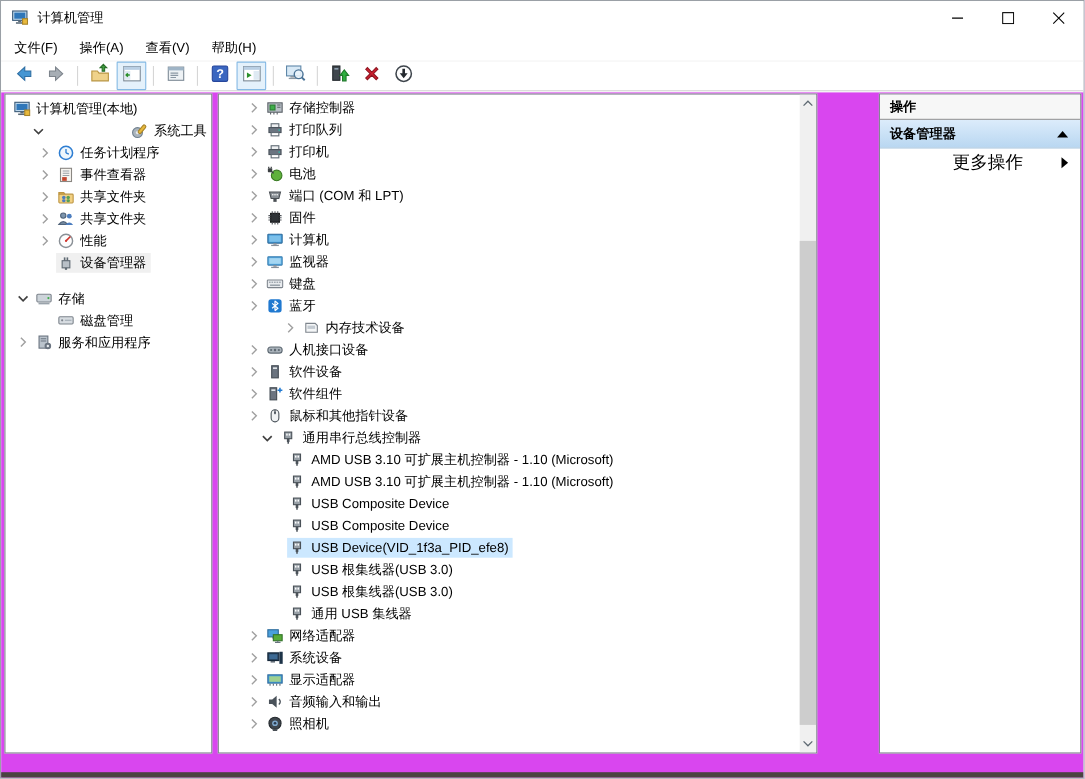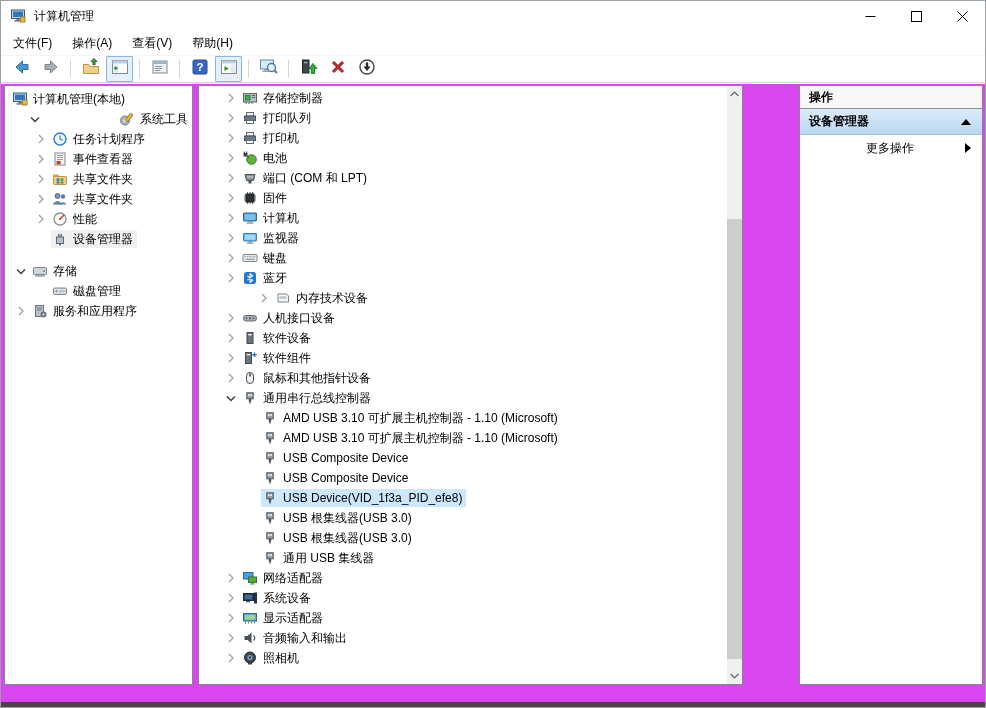--- a/index.html
+++ b/index.html
@@ -48,21 +48,21 @@
   .sb-btn.down{bottom:0;}
   .sb-thumb{position:absolute;left:0;width:15px;top:133px;height:440px;background:#cdcdcd;}
   
   .ap-header{height:22px;line-height:22px;font-size:12px;font-weight:bold;color:#000;
              padding-left:9px;background:#f7f7f7;border-bottom:1px solid #8f8f8f;}
   .ap-section{height:25px;display:flex;align-items:center;font-size:12px;font-weight:bold;color:#000;
               padding:0 11px 0 9px;background:linear-gradient(to bottom,#dcecfb,#b9d7f1);
               border-bottom:1px solid #a5c3de;}
   .tri-up{margin-left:auto;width:0;height:0;border-left:5px solid transparent;
           border-right:5px solid transparent;border-bottom:6px solid #000;}
-  .ap-more{height:26px;display:flex;align-items:center;font-size:12px;color:#000;padding:0 11px 0 66px;}
+  .ap-more{height:26px;display:flex;align-items:center;font-size:16px;color:#000;padding:0 11px 0 66px;}
   .tri-right{margin-left:auto;width:0;height:0;border-top:5px solid transparent;
              border-bottom:5px solid transparent;border-left:6px solid #000;}
 </style>
 </head>
 <body>
 
 <div class="window">
 
   <div class="titlebar">
     <span class="title-icon" id="title-icon">
@@ -654,21 +654,21 @@
               <span class="ticon">
                 <svg width="16" height="16" viewBox="0 0 16 16">
                   <rect x="4.5" y="2.5" width="7" height="11" rx="3.5" fill="#f0f2f4" stroke="#4a525a"></rect>
                   <line x1="8" y1="2.5" x2="8" y2="6.5" stroke="#4a525a"></line>
                   <rect x="7.3" y="4" width="1.4" height="2.4" rx="0.7" fill="#4a525a"></rect>
                 </svg>
               </span>
               <span class="lbl">鼠标和其他指针设备</span>
             </span>
           </div>
-          <div class="trow" style="padding-left: 22px;">
+          <div class="trow" style="padding-left: 22px; margin-left: 12px;">
             <span class="slot">
               <svg width="16" height="16" viewBox="0 0 16 16">
                 <polyline points="4,6.5 8,10.5 12,6.5" fill="none" stroke="#404040" stroke-width="1.5"></polyline>
               </svg>
             </span>
             <span class="hl">
               <span class="ticon">
                 <svg width="16" height="16" viewBox="0 0 16 16">
                   <rect x="4.8" y="2.8" width="6.4" height="6" fill="#99a1a8" stroke="#4a5158"></rect>
                   <rect x="6.2" y="4.2" width="1.3" height="1.8" fill="#fff"></rect>

